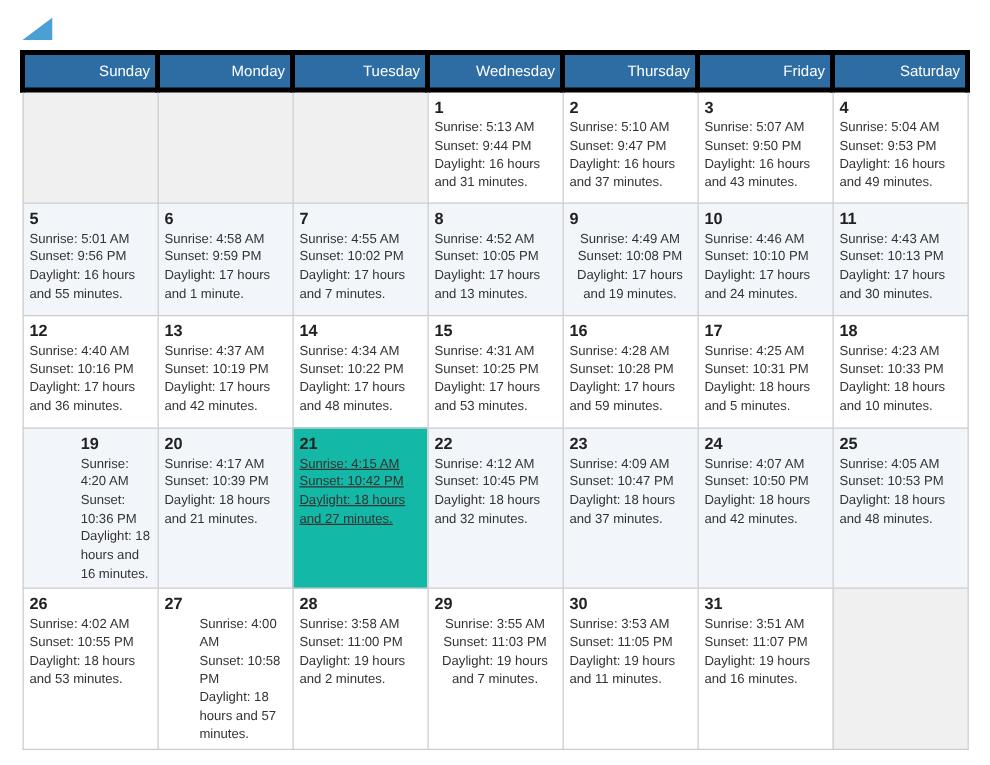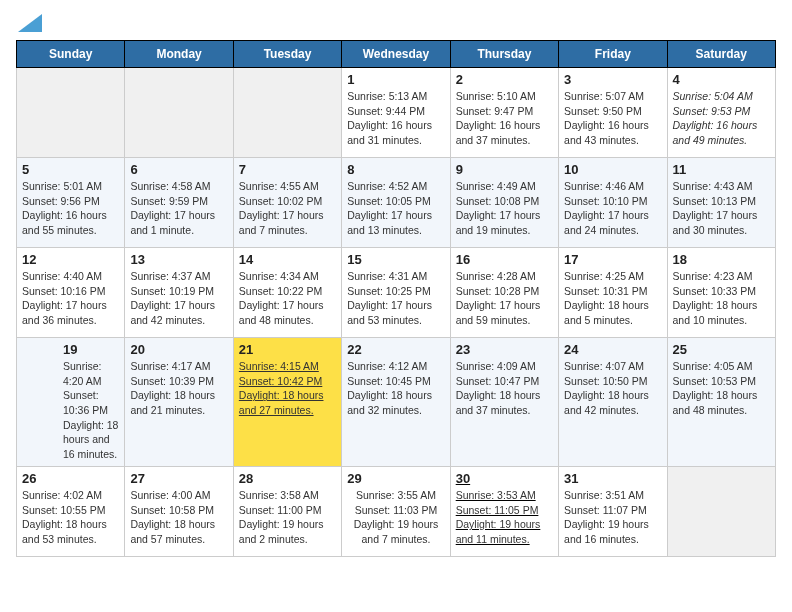--- a/index.html
+++ b/index.html
@@ -35,24 +35,24 @@
     }
     table {
       width: 100%;
       border-collapse: collapse;
       font-size: 11px;
     }
     thead tr th {
       background-color: #2e6da4;
       color: #fff;
       font-size: 12px;
-      font-weight: bold;
+      font-weight: normal;
       padding: 6px 4px;
-      text-align: center;
-      border: 1px solid #000000;
+      text-align: right;
+      border: 4px solid #000000;
     }
     tbody tr td {
       border: 1px solid #ccc;
       vertical-align: top;
       padding: 4px 5px;
       width: 14.28%;
       min-height: 80px;
       height: 90px;
       background: #fff;
     }
@@ -124,21 +124,21 @@
 Daylight: 16 hours and 37 minutes.</div>
         </td>
         <td style="background: rgb(255, 255, 255);">
           <div class="day-num">3</div>
           <div class="day-info" style="white-space: pre-line;">Sunrise: 5:07 AM
 Sunset: 9:50 PM
 Daylight: 16 hours and 43 minutes.</div>
         </td>
         <td style="background: rgb(255, 255, 255);">
           <div class="day-num">4</div>
-          <div class="day-info" style="white-space: pre-line; font-style: italic;">Sunrise: 5:04 AM
+          <div class="day-info" style="white-space: pre-line;">Sunrise: 5:04 AM
 Sunset: 9:53 PM
 Daylight: 16 hours and 49 minutes.</div>
         </td>
       </tr>
       <tr>
         <td style="background: rgb(242, 246, 251);">
           <div class="day-num">5</div>
           <div class="day-info" style="white-space: pre-line;">Sunrise: 5:01 AM
 Sunset: 9:56 PM
 Daylight: 16 hours and 55 minutes.</div>
@@ -156,21 +156,21 @@
 Daylight: 17 hours and 7 minutes.</div>
         </td>
         <td style="background: rgb(242, 246, 251);">
           <div class="day-num">8</div>
           <div class="day-info" style="white-space: pre-line;">Sunrise: 4:52 AM
 Sunset: 10:05 PM
 Daylight: 17 hours and 13 minutes.</div>
         </td>
         <td style="background: rgb(242, 246, 251);">
           <div class="day-num">9</div>
-          <div class="day-info" style="white-space: pre-line;">Sunrise: 4:49 AM
+          <div class="day-info" style="white-space: pre-line; text-align: center;">Sunrise: 4:49 AM
 Sunset: 10:08 PM
 Daylight: 17 hours and 19 minutes.</div>
         </td>
         <td style="background: rgb(242, 246, 251);">
           <div class="day-num">10</div>
           <div class="day-info" style="white-space: pre-line;">Sunrise: 4:46 AM
 Sunset: 10:10 PM
 Daylight: 17 hours and 24 minutes.</div>
         </td>
         <td style="background: rgb(242, 246, 251);">
@@ -230,21 +230,21 @@
           <div class="day-info" style="white-space: pre-line;">Sunrise: 4:20 AM
 Sunset: 10:36 PM
 Daylight: 18 hours and 16 minutes.</div>
         </td>
         <td style="background: rgb(242, 246, 251);">
           <div class="day-num">20</div>
           <div class="day-info" style="white-space: pre-line;">Sunrise: 4:17 AM
 Sunset: 10:39 PM
 Daylight: 18 hours and 21 minutes.</div>
         </td>
-        <td style="background: #fde047;">
+        <td style="background: #14b8a6;">
           <div class="day-num">21</div>
           <div class="day-info" style="white-space: pre-line; text-decoration: underline;">Sunrise: 4:15 AM
 Sunset: 10:42 PM
 Daylight: 18 hours and 27 minutes.</div>
         </td>
         <td style="background: rgb(242, 246, 251);">
           <div class="day-num">22</div>
           <div class="day-info" style="white-space: pre-line;">Sunrise: 4:12 AM
 Sunset: 10:45 PM
 Daylight: 18 hours and 32 minutes.</div>
@@ -270,37 +270,37 @@
       </tr>
       <tr>
         <td style="background: rgb(255, 255, 255); margin-top: 37px;">
           <div class="day-num">26</div>
           <div class="day-info" style="white-space: pre-line;">Sunrise: 4:02 AM
 Sunset: 10:55 PM
 Daylight: 18 hours and 53 minutes.</div>
         </td>
         <td style="background: rgb(255, 255, 255);">
           <div class="day-num">27</div>
-          <div class="day-info" style="white-space: pre-line;">Sunrise: 4:00 AM
+          <div class="day-info" style="white-space: pre-line; margin-left: 28px;">Sunrise: 4:00 AM
 Sunset: 10:58 PM
 Daylight: 18 hours and 57 minutes.</div>
         </td>
         <td style="background: rgb(255, 255, 255);">
           <div class="day-num">28</div>
           <div class="day-info" style="white-space: pre-line;">Sunrise: 3:58 AM
 Sunset: 11:00 PM
 Daylight: 19 hours and 2 minutes.</div>
         </td>
         <td style="background: rgb(255, 255, 255);">
           <div class="day-num">29</div>
           <div class="day-info" style="white-space: pre-line; text-align: center;">Sunrise: 3:55 AM
 Sunset: 11:03 PM
 Daylight: 19 hours and 7 minutes.</div>
         </td>
-        <td style="background: rgb(255, 255, 255); text-decoration: underline;">
+        <td style="background: rgb(255, 255, 255);">
           <div class="day-num">30</div>
           <div class="day-info" style="white-space: pre-line;">Sunrise: 3:53 AM
 Sunset: 11:05 PM
 Daylight: 19 hours and 11 minutes.</div>
         </td>
         <td style="background: rgb(255, 255, 255);">
           <div class="day-num">31</div>
           <div class="day-info" style="white-space: pre-line;">Sunrise: 3:51 AM
 Sunset: 11:07 PM
 Daylight: 19 hours and 16 minutes.</div>

